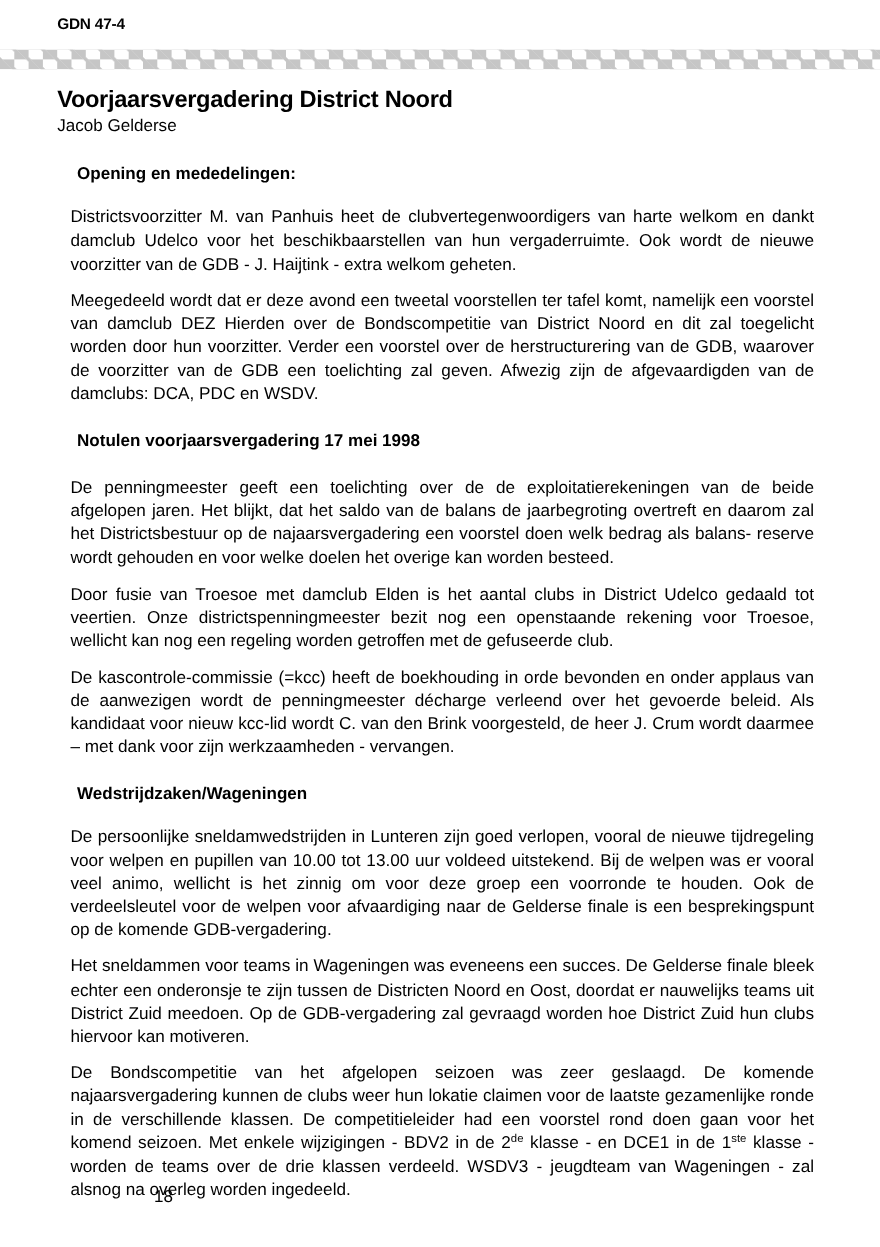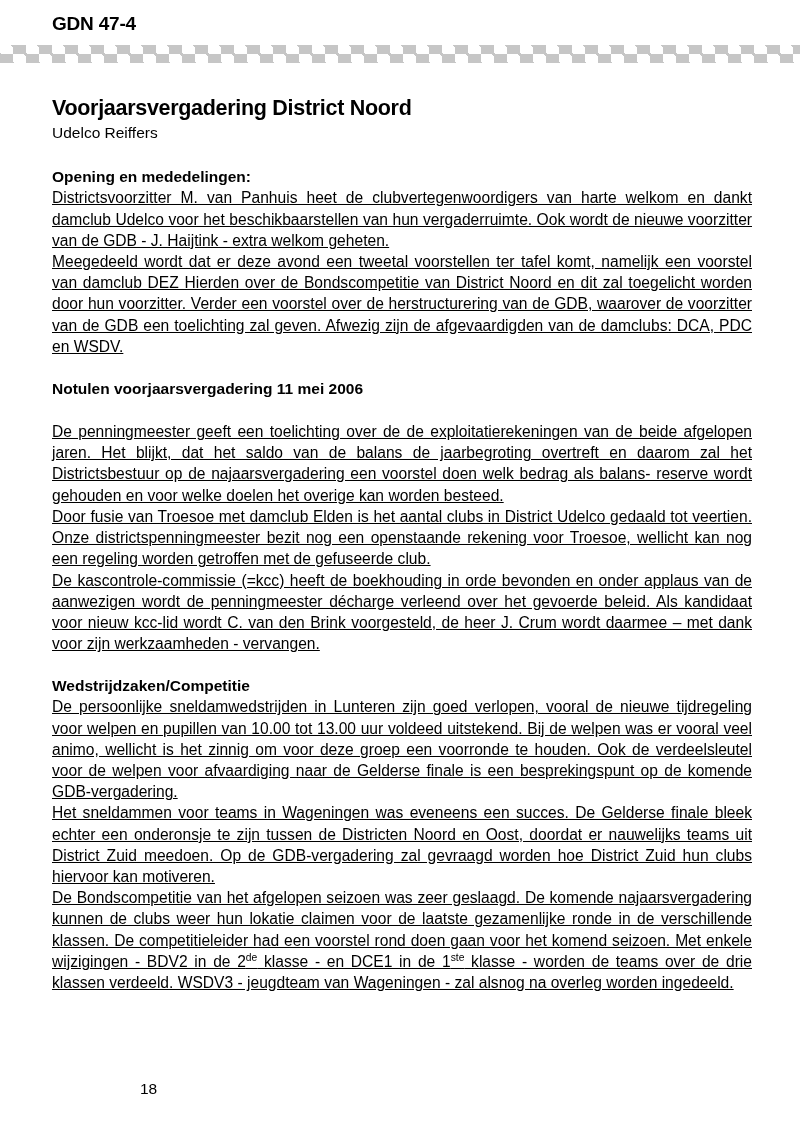--- a/index.html
+++ b/index.html
@@ -22,21 +22,21 @@
     width: 800px;
     height: 1134px;
     box-sizing: border-box;
   }
 
   
   .running-head {
     position: absolute;
     left: 52px;
     top: 14px;
-    font-size: 19px;
+    font-size: 14px;
     font-weight: bold;
     letter-spacing: -0.2px;
     line-height: 1.1;
   }
 
   
   .checker-rule {
     position: absolute;
     left: 0;
     top: 45px;
@@ -47,60 +47,59 @@
       linear-gradient(45deg, #c6c6c6 25%, transparent 25%, transparent 75%, #c6c6c6 75%),
       linear-gradient(45deg, #c6c6c6 25%, transparent 25%, transparent 75%, #c6c6c6 75%);
     background-size: 26px 18px;
     background-position: 0 0, 13px 9px;
   }
 
   
   .content {
     position: absolute;
     left: 52px;
-    top: 96px;
+    top: 78px;
     width: 700px;
   }
 
   h1.doc-title {
     margin: 0;
     font-size: 21.5px;
     font-weight: bold;
     letter-spacing: -0.3px;
     line-height: 1.2;
   }
 
   .byline {
     margin: 1px 0 0 0;
     font-size: 15.5px;
     line-height: 1.25;
   }
 
   h2.section-title {
-    margin: 0;
+    margin: 18px;
     font-size: 15.5px;
     font-weight: bold;
     line-height: 1.3;
   }
 
   .section {
     margin-top: 22px;
   }
   .section.first {
     margin-top: 25px;
   }
 
   p.body-text {
-    margin: 0;
+    margin: 12px;
     font-size: 15.6px;
     line-height: 21.2px;
     text-align: justify;
     text-justify: inter-word;
     hyphens: none;
-    text-decoration: underline;
   }
   p.body-text + p.body-text {
     margin-top: 0;
   }
 
   sup.ord {
     font-size: 0.66em;
     vertical-align: super;
     line-height: 0;
   }
@@ -120,40 +119,40 @@
 <div class="page">
 
   <div class="running-head">GDN 47-4</div>
 
   <div class="checker-rule"></div>
 
   <div class="content">
 
     <h1 class="doc-title">Voorjaarsvergadering District Noord</h1>
 
-    <div class="byline">Udelco Reiffers</div>
+    <div class="byline">Jacob Gelderse</div>
 
     <div class="section first">
       <h2 class="section-title">Opening en mededelingen:</h2>
       <p class="body-text">Districtsvoorzitter M. van Panhuis heet de clubvertegenwoordigers van harte welkom en dankt damclub Udelco voor het beschikbaarstellen van hun vergaderruimte. Ook wordt de nieuwe voorzitter van de GDB - J. Haijtink - extra welkom geheten.</p>
       <p class="body-text">Meegedeeld wordt dat er deze avond een tweetal voorstellen ter tafel komt, namelijk een voorstel van damclub DEZ Hierden over de Bondscompetitie van District Noord en dit zal toegelicht worden door hun voorzitter. Verder een voorstel over de herstructurering van de GDB, waarover de voorzitter van de GDB een toelichting zal geven. Afwezig zijn de afgevaardigden van de damclubs: DCA, PDC en WSDV.</p>
     </div>
 
     <div class="section">
-      <h2 class="section-title">Notulen voorjaarsvergadering 11 mei 2006</h2>
+      <h2 class="section-title">Notulen voorjaarsvergadering 17 mei 1998</h2>
     </div>
 
     <div class="section">
       <p class="body-text">De penningmeester geeft een toelichting over de de exploitatierekeningen van de beide afgelopen jaren. Het blijkt, dat het saldo van de balans de jaarbegroting overtreft en daarom zal het Districtsbestuur op de najaarsvergadering een voorstel doen welk bedrag als balans- reserve wordt gehouden en voor welke doelen het overige kan worden besteed.</p>
       <p class="body-text">Door fusie van Troesoe met damclub Elden is het aantal clubs in District Udelco gedaald tot veertien. Onze districtspenningmeester bezit nog een openstaande rekening voor Troesoe, wellicht kan nog een regeling worden getroffen met de gefuseerde club.</p>
       <p class="body-text">De kascontrole-commissie (=kcc) heeft de boekhouding in orde bevonden en onder applaus van de aanwezigen wordt de penningmeester décharge verleend over het gevoerde beleid. Als kandidaat voor nieuw kcc-lid  wordt C. van den Brink voorgesteld, de heer J. Crum wordt daarmee – met dank voor zijn werkzaamheden - vervangen.</p>
     </div>
 
     <div class="section">
-      <h2 class="section-title">Wedstrijdzaken/Competitie</h2>
+      <h2 class="section-title">Wedstrijdzaken/Wageningen</h2>
       <p class="body-text">De persoonlijke sneldamwedstrijden in Lunteren zijn goed verlopen, vooral de nieuwe tijdregeling voor welpen en pupillen van 10.00 tot 13.00 uur voldeed uitstekend. Bij de welpen was er vooral veel animo, wellicht is het zinnig om voor deze groep een voorronde te houden. Ook de verdeelsleutel voor de welpen voor afvaardiging naar de Gelderse finale is een besprekingspunt op de komende GDB-vergadering.</p>
       <p class="body-text">Het sneldammen voor teams in Wageningen was eveneens een succes. De Gelderse finale bleek echter een onderonsje te zijn tussen de Districten Noord en Oost, doordat er nauwelijks teams uit District Zuid meedoen. Op de GDB-vergadering zal gevraagd worden hoe District Zuid hun clubs hiervoor kan motiveren.</p>
       <p class="body-text"><span>De Bondscompetitie van het afgelopen seizoen was zeer geslaagd. De komende najaarsvergadering kunnen de clubs weer hun lokatie claimen voor de laatste gezamenlijke ronde in de verschillende klassen.  De competitieleider had een voorstel rond doen gaan voor het komend seizoen. Met enkele wijzigingen - BDV2 in de 2</span><sup class="ord">de</sup><span> klasse - en DCE1 in de 1</span><sup class="ord">ste</sup><span> klasse - worden de teams over de drie klassen verdeeld. WSDV3 - jeugdteam van Wageningen -  zal alsnog na overleg worden ingedeeld.</span></p>
     </div>
 
   </div>
 
   <div class="folio">18</div>
 
 </div>

